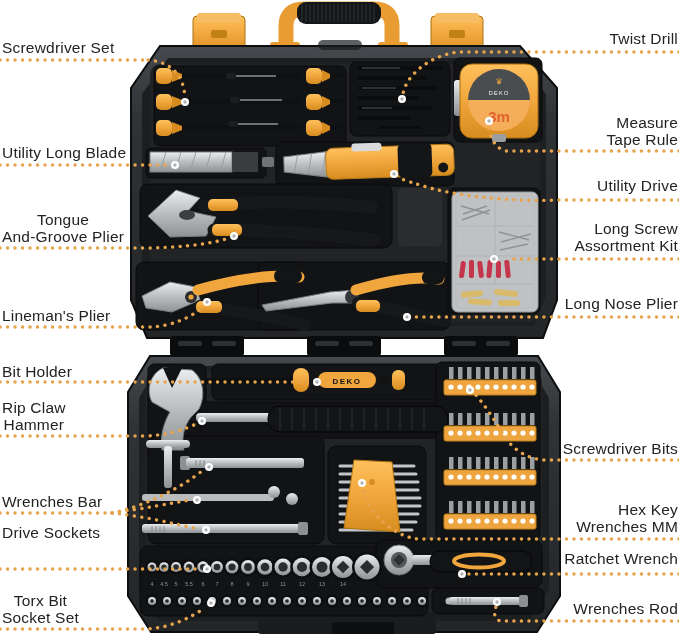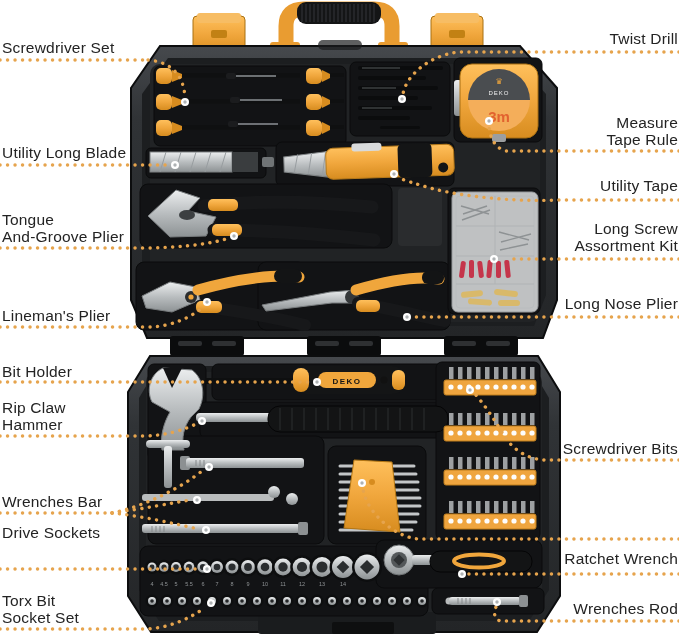--- a/index.html
+++ b/index.html
@@ -1,21 +1,21 @@
 <!DOCTYPE html>
 <html><head>
 <meta charset="utf-8">
 <style>
   html,body{margin:0;padding:0;background:#fff;}
   .stage{position:relative;width:679px;height:642px;background:#fff;overflow:hidden;
          font-family:"Liberation Sans",sans-serif;}
   .stage svg{position:absolute;left:0;top:0;}
   .lbl{position:absolute;font-size:15.5px;line-height:17px;color:#232323;
        white-space:pre-line;letter-spacing:.2px;}
-  .lbl.left{left:0;text-align:left;padding-left:2px;}
+  .lbl.left{left:0;text-align:center;padding-left:2px;}
   .lbl.right{right:0;text-align:right;padding-right:1px;}
   .tinytxt{font-family:"Liberation Sans",sans-serif;}
 </style>
 </head>
 <body>
 
 <div class="stage">
 
 <svg width="679" height="642" viewBox="0 0 679 642">
   <defs>
@@ -646,21 +646,23 @@
 <div class="lbl left" style="top:399px">Rip Claw
 Hammer</div>
 <div class="lbl left" style="top:493px">Wrenches Bar</div>
 <div class="lbl left" style="top:524px">Drive Sockets</div>
 <div class="lbl left" style="top:592px">Torx Bit
 Socket Set</div>
 
 <div class="lbl right" style="top:30px">Twist Drill</div>
 <div class="lbl right" style="top:114px">Measure
 Tape Rule</div>
-<div class="lbl right" style="top:177px">Utility Tape</div>
+<div class="lbl right" style="top:177px">Utility Drive</div>
 <div class="lbl right" style="top:220px">Long Screw
 Assortment Kit</div>
 <div class="lbl right" style="top:295px">Long Nose Plier</div>
 <div class="lbl right" style="top:440px">Screwdriver Bits</div>
+<div class="lbl right" style="top:501px">Hex Key
+Wrenches MM</div>
 <div class="lbl right" style="top:550px">Ratchet Wrench</div>
 <div class="lbl right" style="top:600px">Wrenches Rod</div>
 
 </div>
 
 </body></html>

